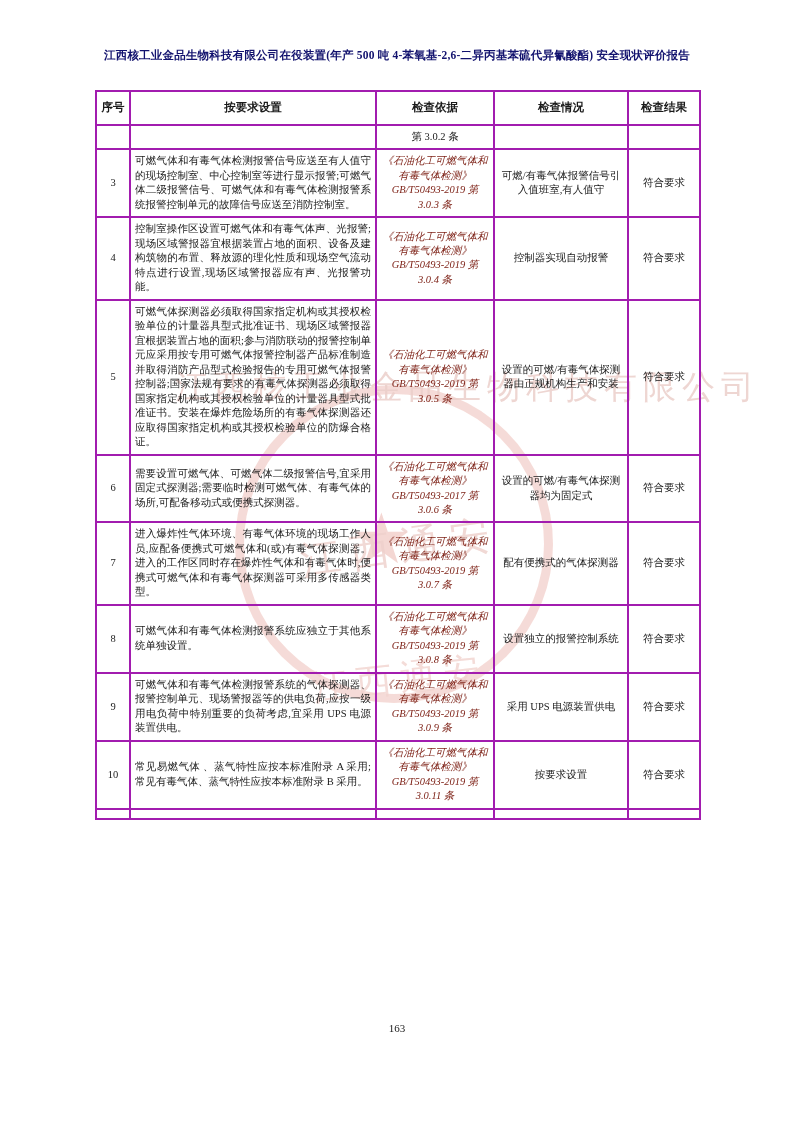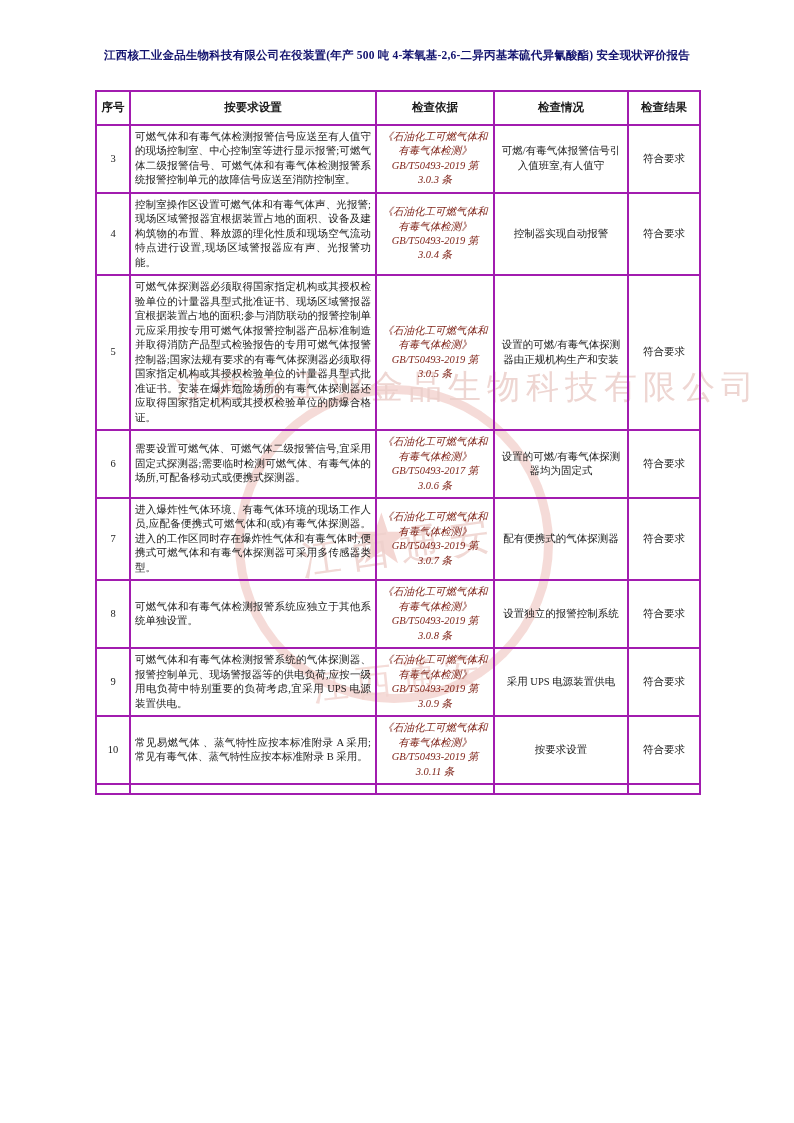--- a/index.html
+++ b/index.html
@@ -221,20 +221,27 @@
       <tr>
         <th>序号</th>
         <th>按要求设置</th>
         <th>检查依据</th>
         <th>检查情况</th>
         <th>检查结果</th>
       </tr>
     </thead>
     <tbody>
       <tr>
+        <td class="no"></td>
+        <td class="content"></td>
+        <td class="basis-top">第 3.0.2 条</td>
+        <td class="situation"></td>
+        <td class="result"></td>
+      </tr>
+      <tr>
         <td class="no">3</td>
         <td class="content">可燃气体和有毒气体检测报警信号应送至有人值守的现场控制室、中心控制室等进行显示报警;可燃气体二级报警信号、可燃气体和有毒气体检测报警系统报警控制单元的故障信号应送至消防控制室。</td>
         <td class="basis">《石油化工可燃气体和有毒气体检测》GB/T50493-2019 第 3.0.3 条</td>
         <td class="situation">可燃/有毒气体报警信号引入值班室,有人值守</td>
         <td class="result">符合要求</td>
       </tr>
       <tr>
         <td class="no">4</td>
         <td class="content">控制室操作区设置可燃气体和有毒气体声、光报警;现场区域警报器宜根据装置占地的面积、设备及建构筑物的布置、释放源的理化性质和现场空气流动特点进行设置,现场区域警报器应有声、光报警功能。</td>
         <td class="basis">《石油化工可燃气体和有毒气体检测》GB/T50493-2019 第 3.0.4 条</td>
@@ -286,15 +293,16 @@
       <tr>
         <td class="no"></td>
         <td class="content"></td>
         <td class="basis"></td>
         <td class="situation"></td>
         <td class="result"></td>
       </tr>
     </tbody>
   </table>
 
+  <div class="page-number">163</div>
 
 
 </div>
 
 </body></html>

